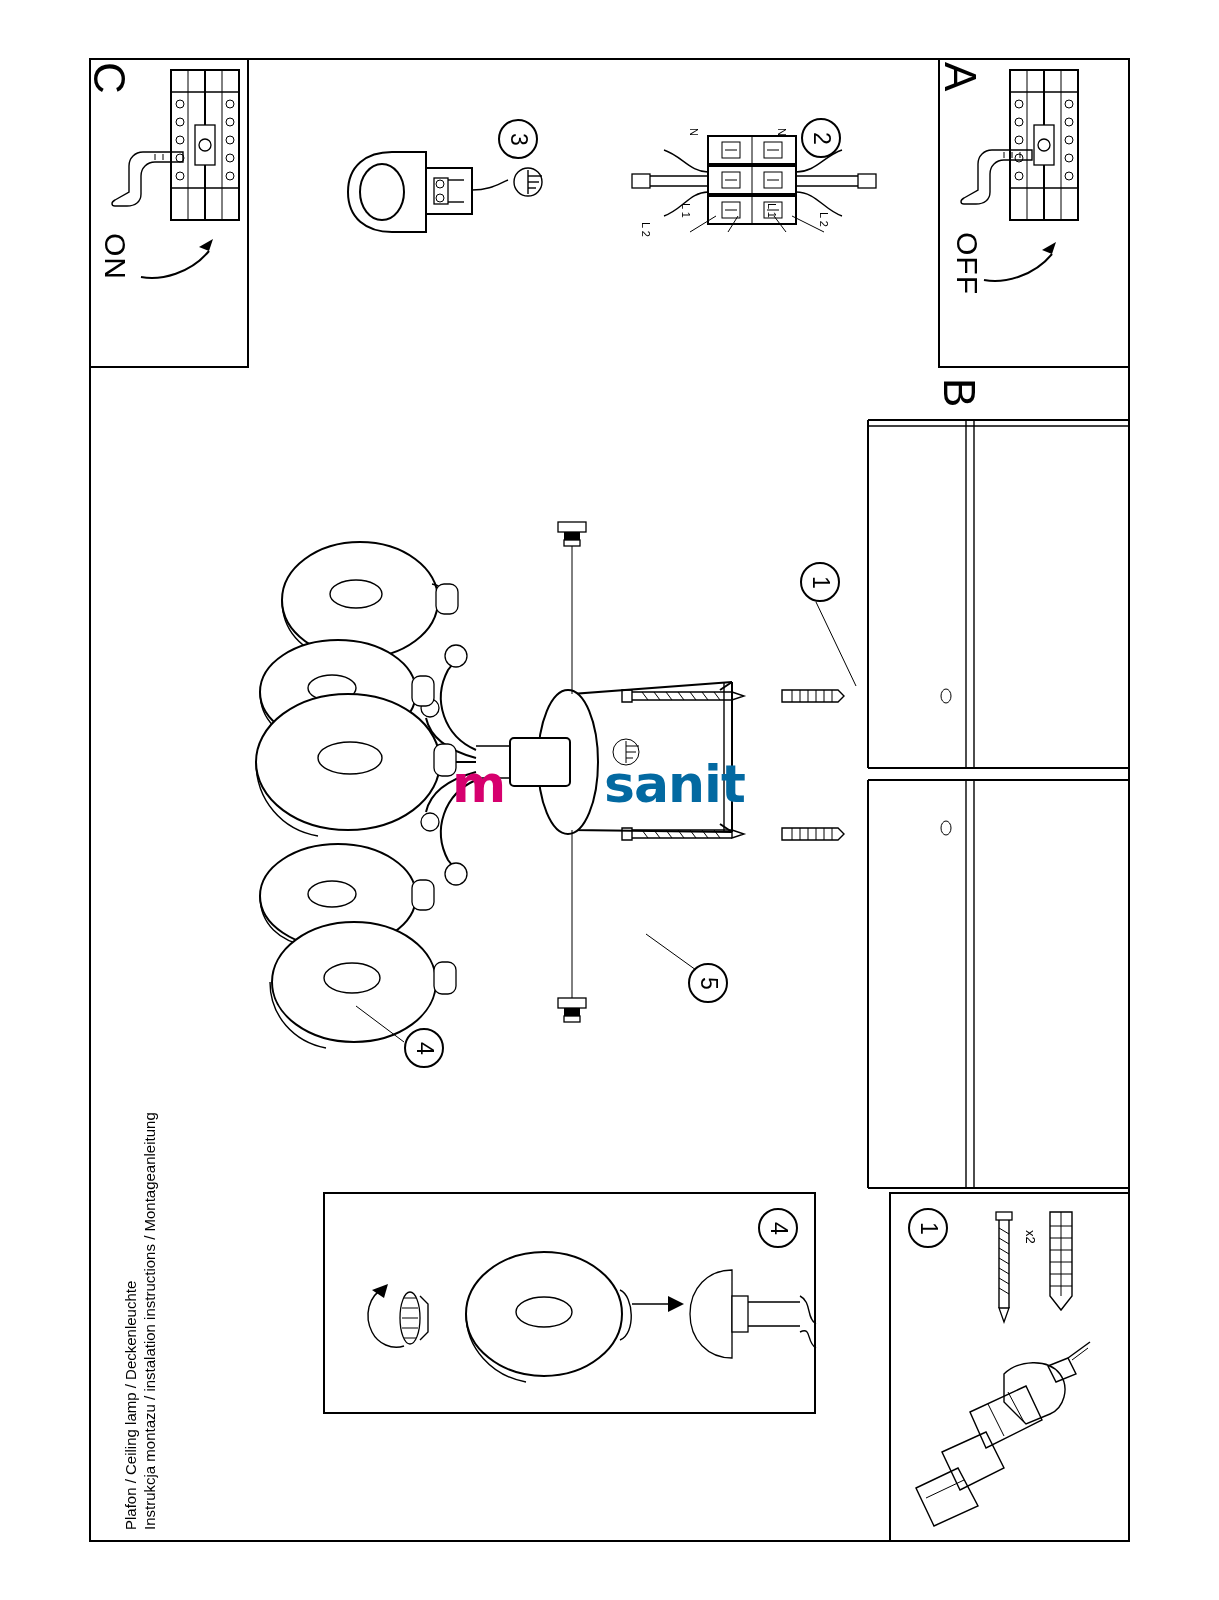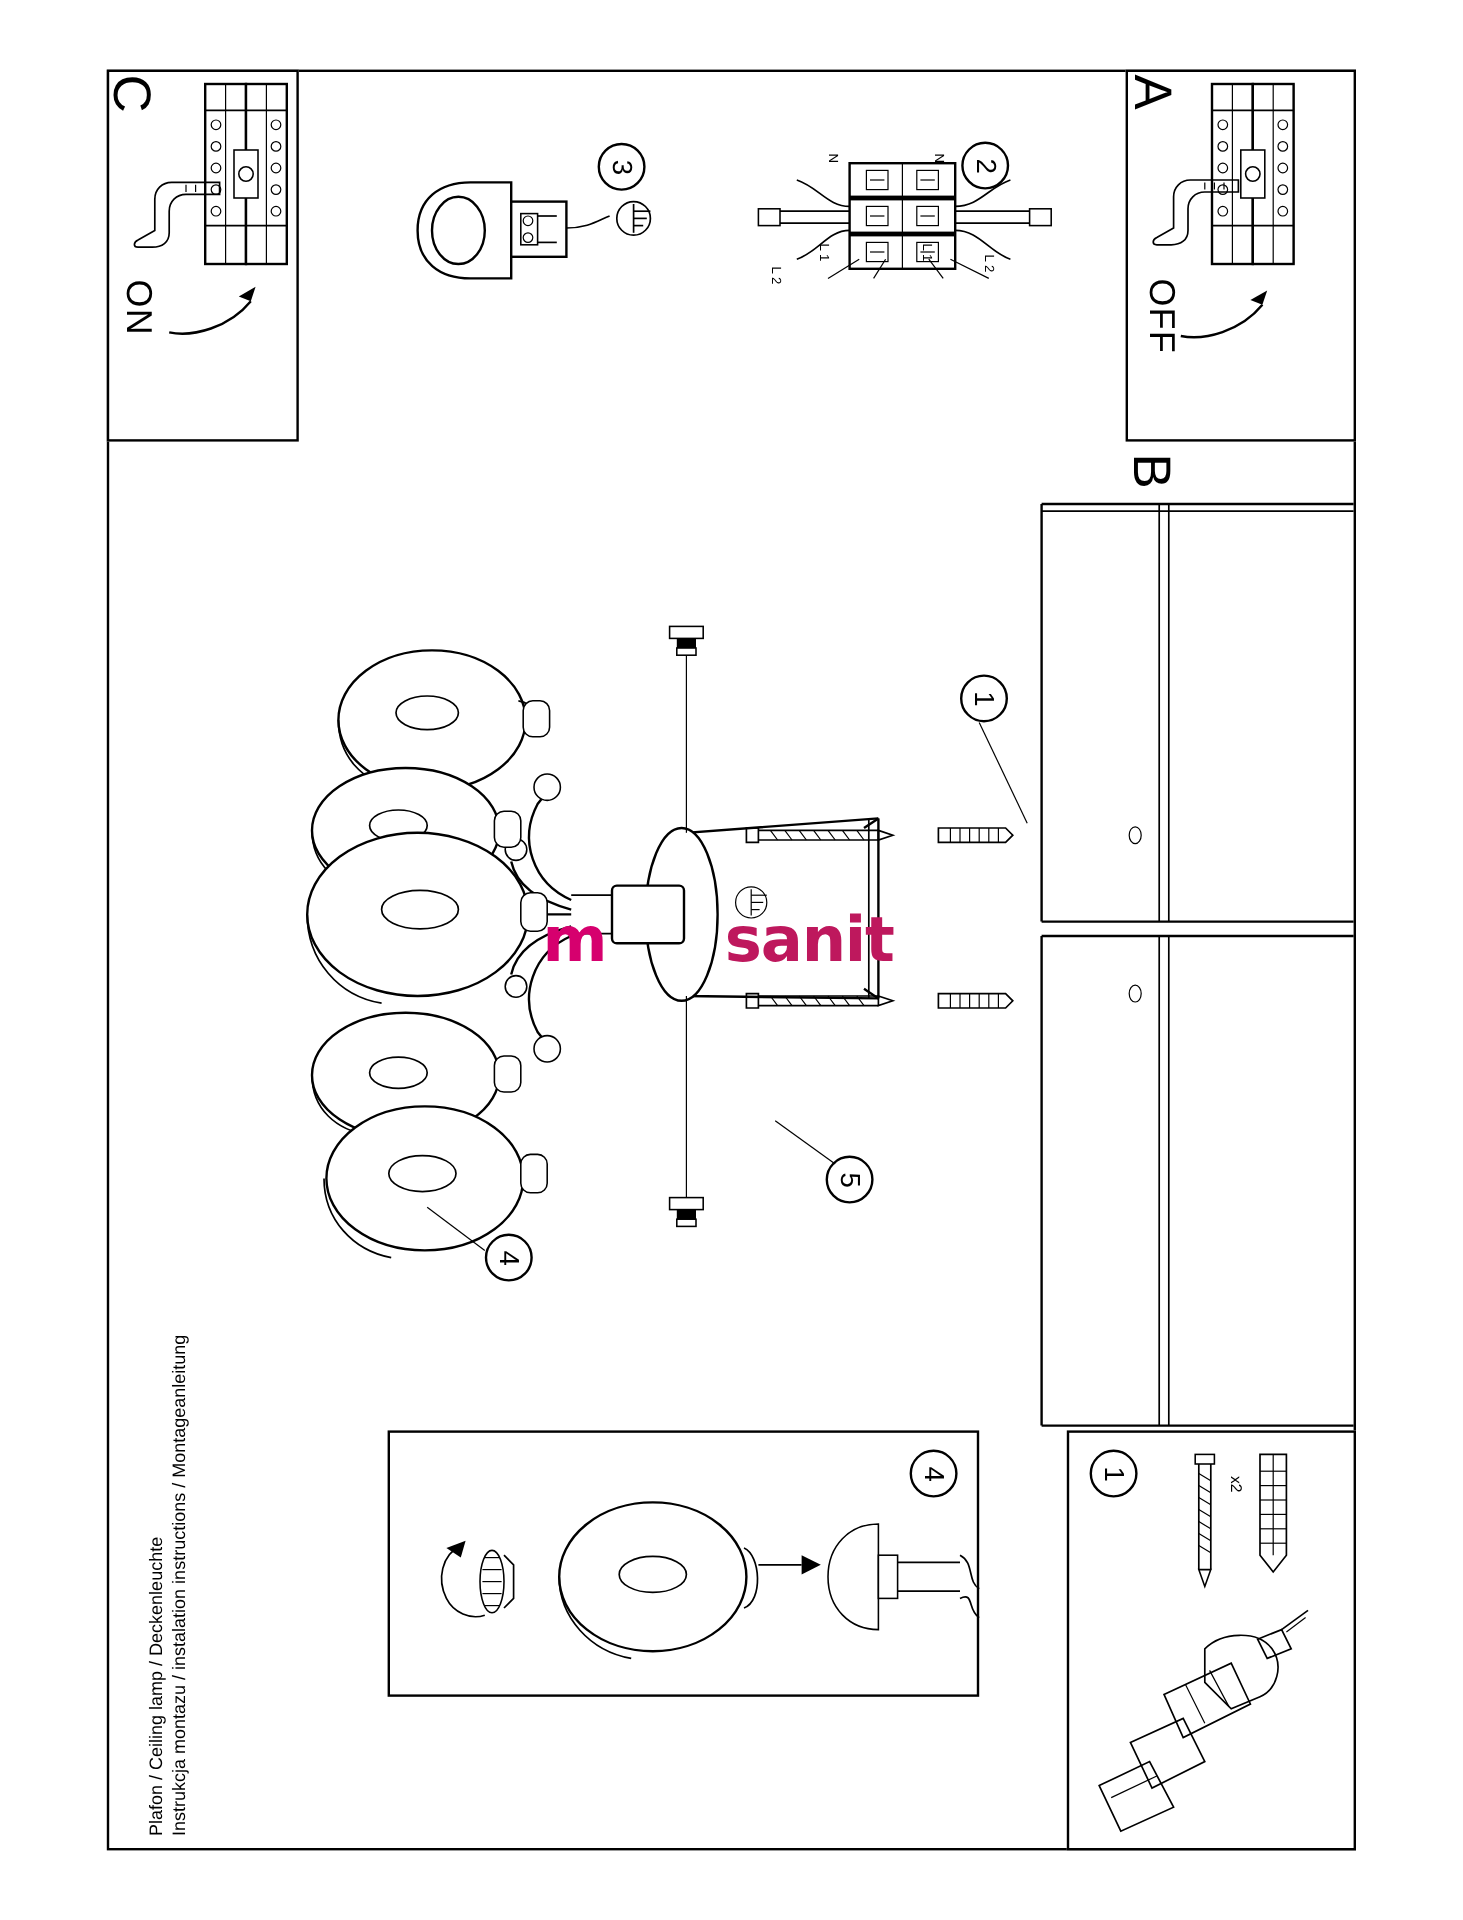--- a/index.html
+++ b/index.html
@@ -418,21 +418,21 @@
 
   <div class="step-circle" style="left:688px; top:963px;">
       <span>5</span>
     </div>
   <svg style="position:absolute; left:640px; top:930px; width:70px; height:56px;">
     <path class="lnt" d="M6 4 L56 40"></path>
   </svg>
 
   <div style="position:absolute; left:452px; top:760px; width:300px; height:70px;">
     <span class="logo" style="left:0; top:-6px; color:#d6006e;">m</span>
-    <span class="logo" style="left:152px; top:-6px; color:#be185d;">sanit</span>
+    <span class="logo" style="left:152px; top:-6px; color:#0369a1;">sanit</span>
   </div>
 
   <div class="vert-title rotm90" style="left:140px; top:1530px; transform: rotate(-90deg); transform-origin: 0 0;">Instrukcja montazu / instalation instructions / Montageanleitung</div>
   <div class="vert-title rotm90" style="left:121px; top:1530px; transform: rotate(-90deg); transform-origin: 0 0;">Plafon / Ceiling lamp / Deckenleuchte</div>
 
   <div class="box" style="left:323px; top:1192px; width:493px; height:222px;"></div>
 
   <div class="step-circle" style="left:758px; top:1208px;">
       <span>4</span>
     </div>

